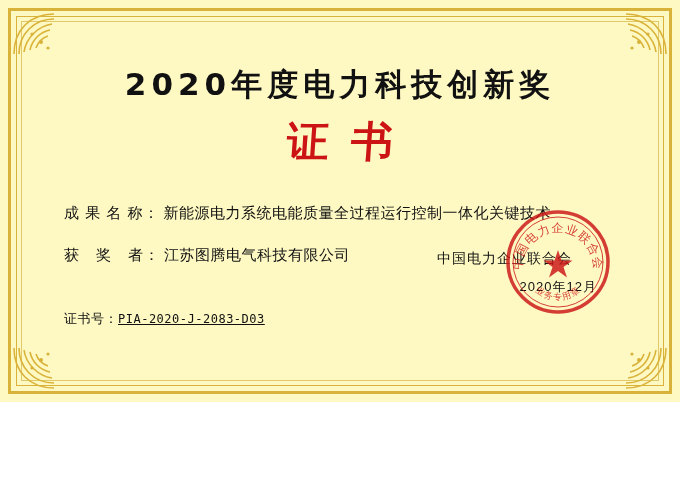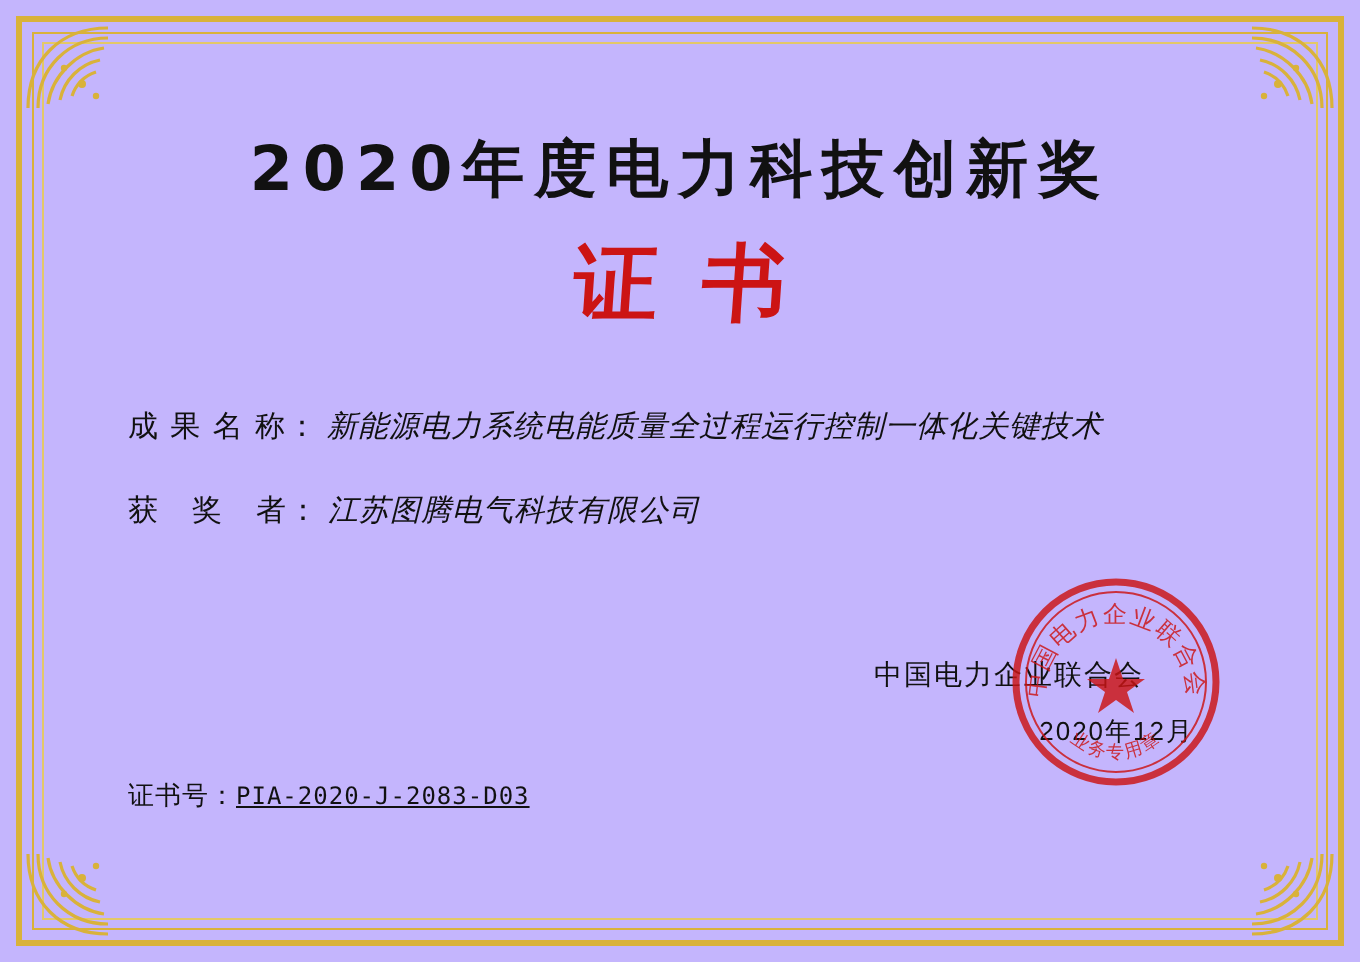--- a/index.html
+++ b/index.html
@@ -10,22 +10,22 @@
   body {
     width: 680px;
     height: 481px;
     font-family: "Liberation Sans", sans-serif;
     overflow: hidden;
   }
 
   .certificate {
     position: relative;
     width: 680px;
-    height: 481px;
-    background: #c4b5fd;
+    height: 402px;
+    background: #fef9c3;
     box-sizing: border-box;
   }
 
   
   .border-outer {
     position: absolute;
     left: 8px;
     top: 8px;
     right: 8px;
     bottom: 8px;
@@ -110,21 +110,20 @@
   }
   .field-label {
     flex: 0 0 auto;
     white-space: nowrap;
     letter-spacing: 1px;
   }
   .field-value {
     flex: 1 1 auto;
     padding-left: 4px;
     letter-spacing: 0.5px;
-    font-style: italic;
   }
 
   
   .serial {
     position: absolute;
     left: 34px;
     bottom: 44px;
     font-size: 13px;
     color: #111111;
     letter-spacing: 0.5px;

